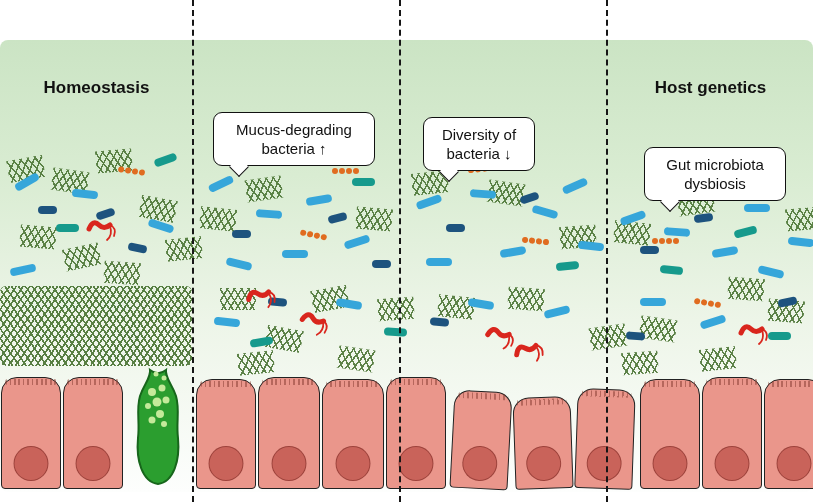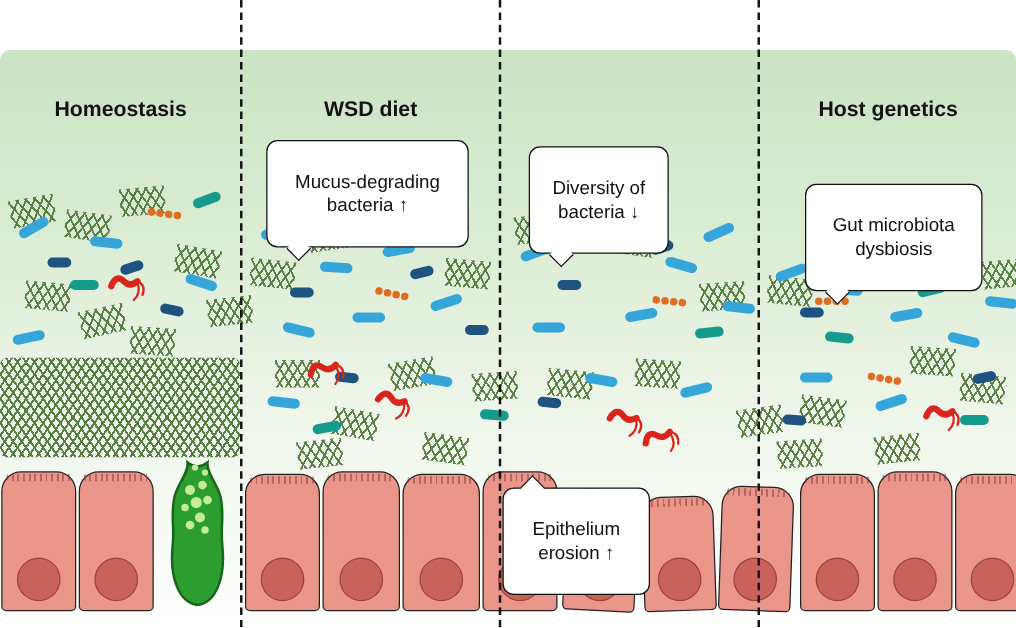--- a/index.html
+++ b/index.html
@@ -34,42 +34,41 @@
   .cell{position:absolute;background:var(--cell);border:1.7px solid #222;
     border-radius:16px 16px 4px 4px;box-sizing:border-box;}
   .cell::before{content:'';position:absolute;left:3px;right:3px;top:1px;height:6px;border-radius:10px;
     background:repeating-linear-gradient(90deg,rgba(130,55,45,.5) 0 1.5px,transparent 1.5px 4.5px);}
   .nucleus{position:absolute;left:50%;transform:translateX(-50%);bottom:7px;width:33px;height:33px;
     border-radius:50%;background:var(--nucleus);border:1.5px solid rgba(120,40,35,.55);}
 
   #goblet{position:absolute;z-index:5;}
 
   .callout{position:absolute;z-index:10;background:#fff;border:1.7px solid #111;border-radius:9px;
-    padding:23px 10px;font-size:15px;line-height:1.28;text-align:center;white-space:pre-line;color:#111;
+    padding:7px 10px;font-size:15px;line-height:1.28;text-align:center;white-space:pre-line;color:#111;
     box-sizing:border-box;}
   .callout::after{content:'';position:absolute;width:13px;height:13px;background:#fff;transform:rotate(45deg);}
   .ptr-down::after{bottom:-8.2px;left:18px;border-right:1.7px solid #111;border-bottom:1.7px solid #111;}
   .ptr-up::after{top:-8.2px;left:16px;border-left:1.7px solid #111;border-top:1.7px solid #111;}
   .ptr-right::after{right:-8.2px;top:14px;border-top:1.7px solid #111;border-right:1.7px solid #111;}
   .c0{left:213px;top:112px;width:162px;}
   .c1{left:423px;top:117px;width:112px;}
   .c2{left:644px;top:147px;width:142px;}
   .c3{left:222px;top:390px;width:152px;}
   .c4{left:402px;top:390px;width:118px;}
   .c5{left:608px;top:389px;width:182px;}
 </style>
 </head>
 <body>
 
 <div id="diagram">
 
   <div class="scene"></div>
 
   <div class="title t0">Homeostasis</div>
-  <div class="title t1">WSD diet</div>
   <div class="title t3">Host genetics</div>
 
   <div class="divider dv1"></div>
   <div class="divider dv2"></div>
   <div class="divider dv3"></div>
 
   <div id="organisms">
       <div class="hatch" style="left: 8px; top: 158px; transform: rotate(-10deg);"></div>
       <div class="hatch" style="left: 52px; top: 170px; transform: rotate(8deg);"></div>
       <div class="hatch" style="left: 96px; top: 150px; transform: rotate(-5deg);"></div>
@@ -274,16 +273,14 @@
     <circle cx="32" cy="8" r="2.5" fill="var(--goblet_dot)"></circle>
     <circle cx="40" cy="12" r="2.5" fill="var(--goblet_dot)"></circle>
   </svg>
 
   <div class="callout c0 ptr-down">Mucus-degrading
 bacteria ↑</div>
   <div class="callout c1 ptr-down">Diversity of
 bacteria ↓</div>
   <div class="callout c2 ptr-down">Gut microbiota
 dysbiosis</div>
-  <div class="callout c4 ptr-up">Epithelium
-erosion ↑</div>
 
 </div>
 
 </body></html>

